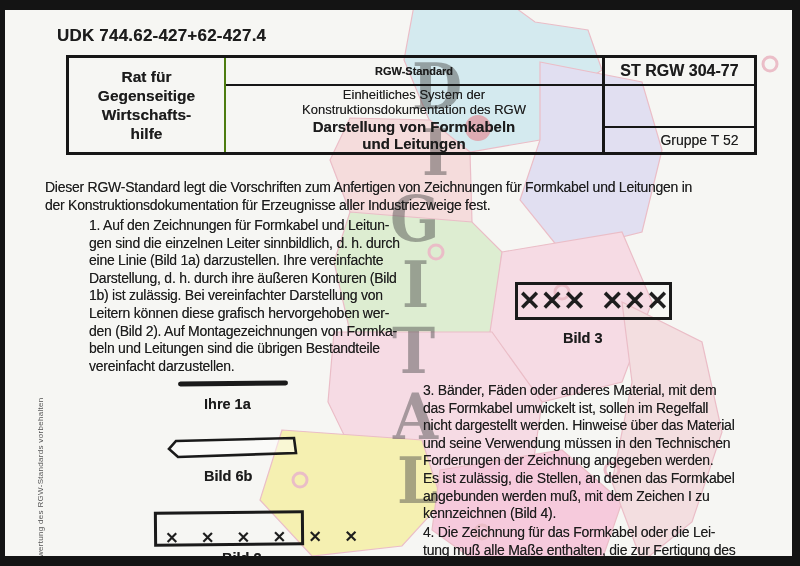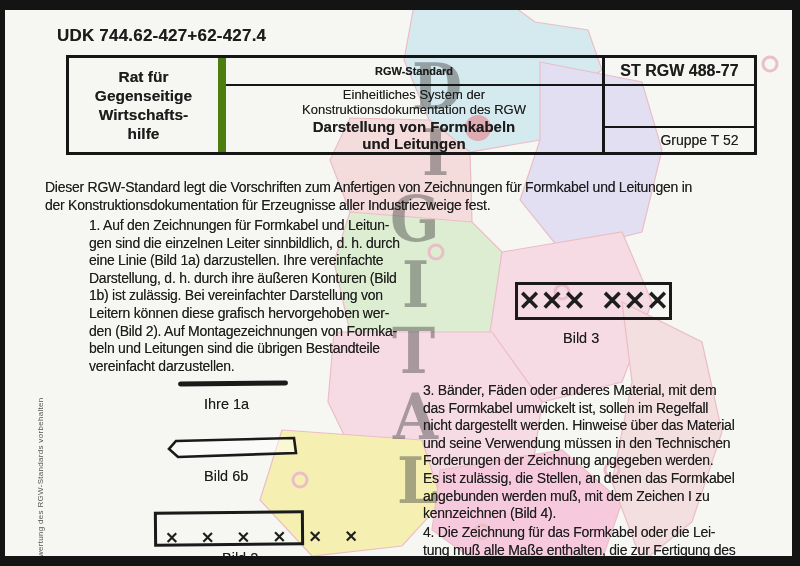--- a/index.html
+++ b/index.html
@@ -23,21 +23,21 @@
     transform:scaleY(1.08);z-index:2;
   }
 
   .layer{position:absolute;left:0;top:0;width:800px;height:566px;z-index:3;}
   .txt{position:absolute;white-space:pre-line;text-shadow:0 0 .4px rgba(20,20,20,.55);}
   .udk{left:57px;top:26px;font-size:17px;font-weight:700;letter-spacing:.2px;}
 
   
   .htable{position:absolute;left:66px;top:55px;width:691px;height:100px;
     border:3px solid #161616;display:flex;}
-  .hcell-org{width:157px;border-right:8px solid #4d7c0f;display:flex;
+  .hcell-org{width:157px;border-right:2px solid #4d7c0f;display:flex;
     align-items:center;justify-content:center;text-align:center;
     font-weight:700;font-size:15.5px;line-height:19px;white-space:pre-line;
     text-shadow:0 0 .4px rgba(20,20,20,.55);}
   .hcenter{flex:1;display:flex;flex-direction:column;border-right:3px solid #161616;}
   .hrow-title{height:28px;border-bottom:2.5px solid #161616;display:flex;
     align-items:center;justify-content:center;font-weight:700;font-size:11px;
     text-shadow:0 0 .4px rgba(20,20,20,.55);}
   .hsys{flex:1;text-align:center;padding-top:2px;}
   .hsys .sub{font-size:13px;line-height:14.5px;white-space:pre-line;
     text-shadow:0 0 .3px rgba(20,20,20,.5);}
@@ -51,21 +51,21 @@
   .hgroup{height:24px;display:flex;align-items:center;justify-content:center;
     font-size:14px;text-shadow:0 0 .3px rgba(20,20,20,.5);margin-left:40px;}
 
   .para{font-size:14px;line-height:17.6px;letter-spacing:-0.25px;}
   .intro{left:45px;top:163px;width:700px;margin-top:16px;}
   .p1{left:57px;top:217px;width:343px;margin-left:32px;}
   .p2{left:423px;top:217px;width:345px;}
   .p3{left:423px;top:382px;width:347px;}
   .p4{left:423px;top:524px;width:347px;}
 
-  .figlabel{position:absolute;font-weight:400;font-size:14.5px;
+  .figlabel{position:absolute;font-weight:700;font-size:14.5px;
     text-shadow:0 0 .4px rgba(20,20,20,.55);}
 
   .fig1a-line{position:absolute;left:178px;top:381px;width:110px;height:5px;
     background:#1a1a1a;border-radius:3px;transform:rotate(-.6deg);}
   .fig1b{position:absolute;left:166px;top:436px;}
   .fig2-box{position:absolute;left:154px;top:511px;width:150px;height:35px;
     border:3px solid #1a1a1a;transform:rotate(-.5deg);}
   .fig2-marks{position:absolute;left:8px;bottom:-4px;font-size:16px;font-weight:700;
     letter-spacing:9px;white-space:pre;color:#1d1d1d;}
   .fig3-box{position:absolute;left:515px;top:282px;width:157px;height:38px;
@@ -125,21 +125,21 @@
       <div class="hcenter">
         <div class="hrow-title">RGW-Standard</div>
         <div class="hsys">
           <div class="sub">Einheitliches System der
 Konstruktionsdokumentation des RGW</div>
           <div class="topic">Darstellung von Formkabeln
 und Leitungen</div>
         </div>
       </div>
       <div class="hright">
-        <div class="hnum">ST RGW 488-77</div>
+        <div class="hnum">ST RGW 304-77</div>
         <div class="hblank"></div>
         <div class="hgroup">Gruppe T 52</div>
       </div>
     </div>
 
     <div class="txt para intro">Dieser RGW-Standard legt die Vorschriften zum Anfertigen von Zeichnungen für Formkabel und Leitungen in
 der Konstruktionsdokumentation für Erzeugnisse aller Industriezweige fest.</div>
 
     <div class="txt para p1">1.  Auf den Zeichnungen für Formkabel und Leitun-
 gen sind die einzelnen Leiter sinnbildlich, d. h. durch

